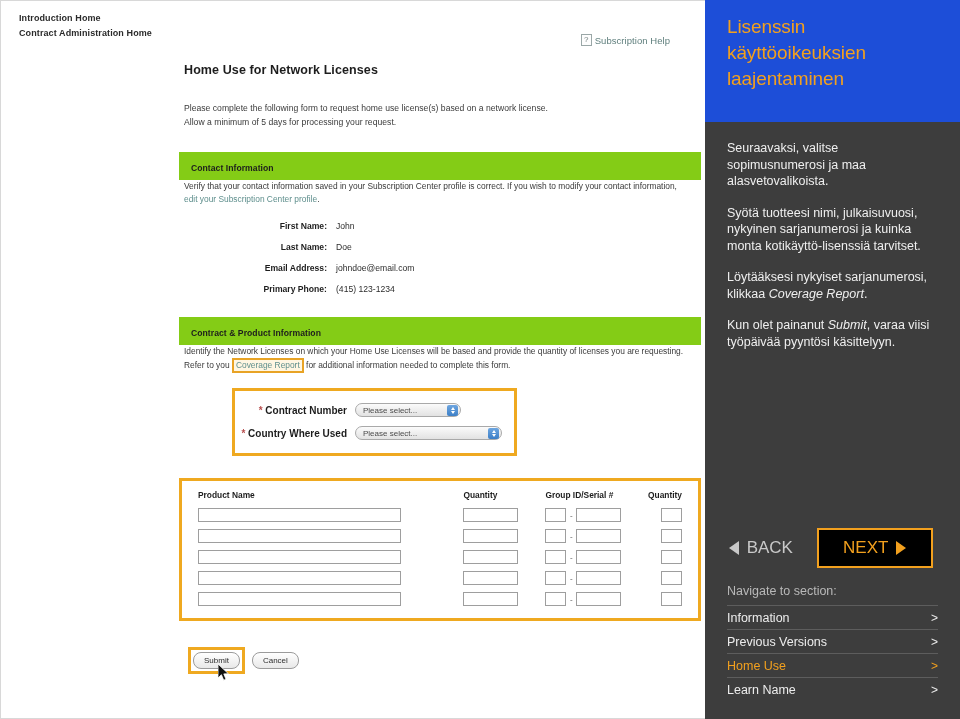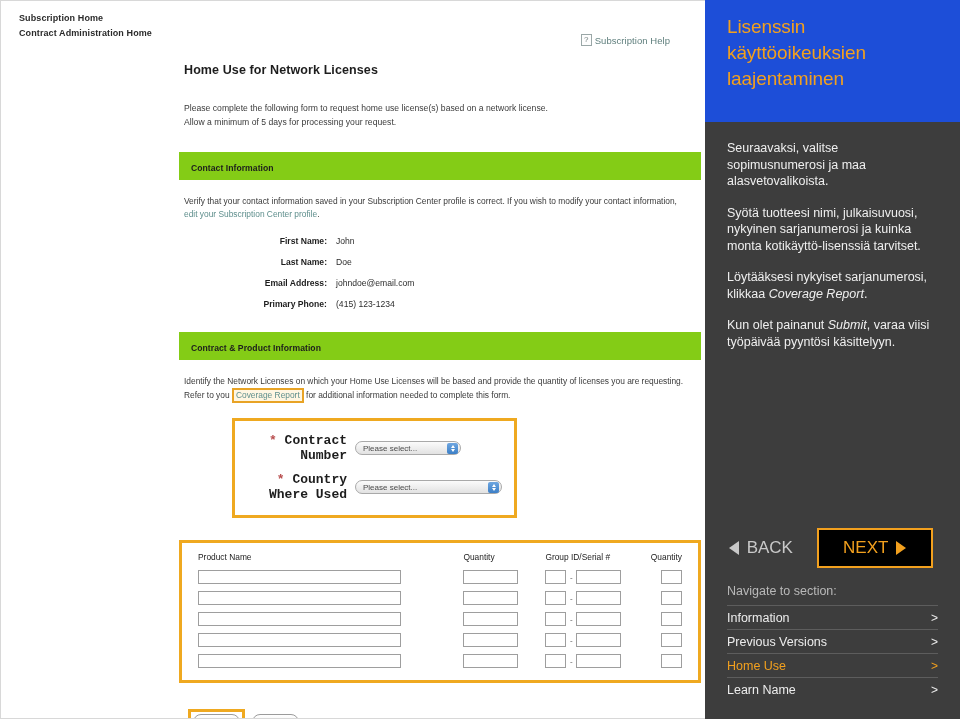--- a/index.html
+++ b/index.html
@@ -106,21 +106,21 @@
     box-sizing: border-box;
     margin-top: 23px;
   }
   .section-bar span {
     font-size: 8.6px;
     font-weight: bold;
     color: #1d1d1d;
     letter-spacing: 0.05px;
   }
 
-  .section-body { padding-top: 15px; }
+  .section-body { }
   .body-line {
     font-size: 8.4px;
     color: #3a3a3a;
     line-height: 13px;
   }
   .inline-link { color: #5f8f8d; }
 
   .kv-list { margin-top: 15px; }
   .kv-row {
     display: flex;
@@ -165,25 +165,24 @@
   .sel-row {
     display: flex;
     align-items: center;
     margin-bottom: 9px;
   }
   .sel-row:last-child { margin-bottom: 0; }
   .sel-label {
     width: 120px;
     text-align: right;
     padding-right: 8px;
-    font-size: 13px;
+    font-size: 10px;
     font-weight: bold;
     color: #1d1d1d;
     box-sizing: border-box;
-    font-family: Liberation Mono, monospace;
   }
   .mac-select {
     position: relative;
     height: 14px;
     border: 1px solid #a9a9a9;
     border-radius: 7px;
     background: linear-gradient(#fbfbfb, #e2e2e2);
     display: flex;
     align-items: center;
     box-sizing: border-box;
@@ -220,21 +219,21 @@
     border: 3px solid #efa920;
     margin-top: 22px;
     margin-left: -5px;
     width: 522px;
     box-sizing: border-box;
     padding: 9px 16px 12px 16px;
   }
   .tbl-head {
     display: flex;
     font-size: 8.4px;
-    font-weight: normal;
+    font-weight: bold;
     color: #1d1d1d;
     padding-bottom: 8px;
   }
   .th-prod  { width: 272px; }
   .th-rel   { width: 84px; }
   .th-gid   { width: 95px; }
   .th-qty   { width: 45px; text-align: right; }
 
   .tbl-row {
     display: flex;
@@ -401,21 +400,21 @@
   .nav-item .chev { font-size: 12px; }
 </style>
 </head>
 <body>
 
 <div id="root">
 
   <div class="app-pane">
 
     <div class="breadcrumbs">
-      <a class="crumb">Subscription Home</a>
+      <a class="crumb">Introduction Home</a>
       <a class="crumb">Contract Administration Home</a>
     </div>
 
     <div class="help-link">
       <span class="help-q">?</span>
       <span class="help-text">Subscription Help</span>
     </div>
 
     <div class="form-col">
 

